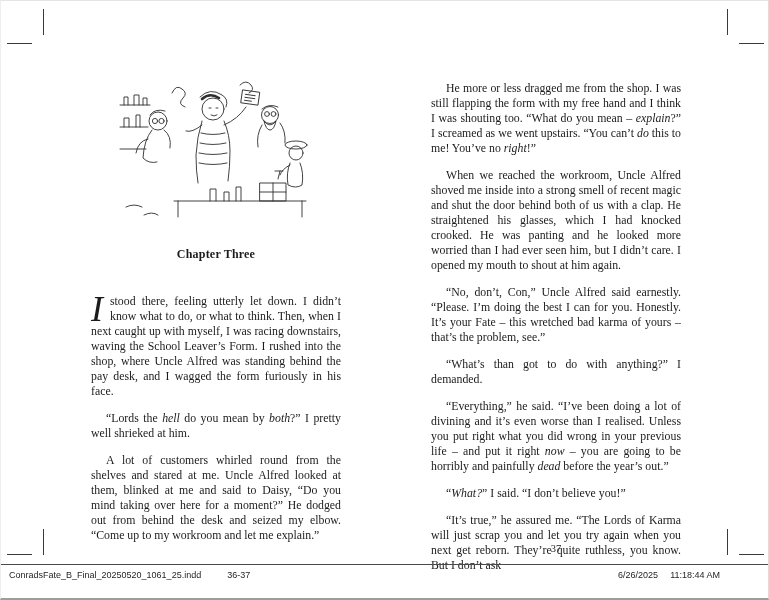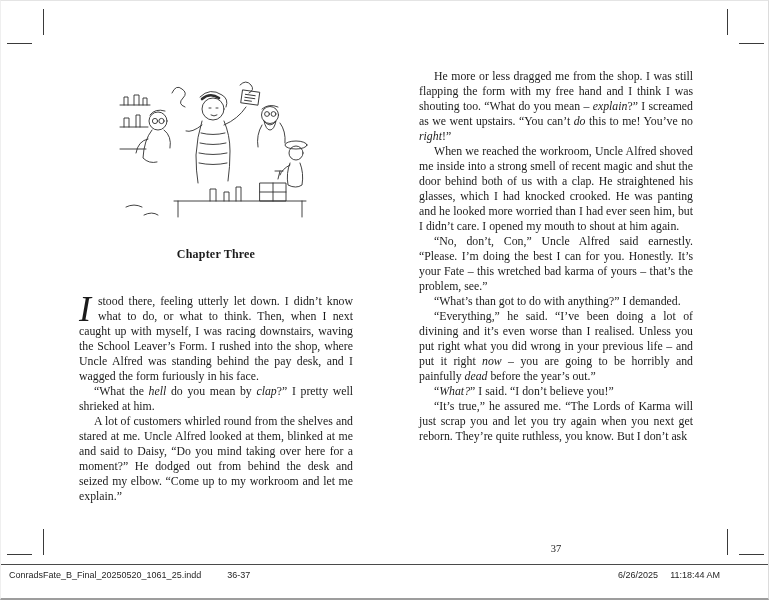--- a/index.html
+++ b/index.html
@@ -15,21 +15,21 @@
   .crop.h{height:1px;width:25px;}
   .page{position:absolute;top:40px;width:342px;height:517px;box-sizing:border-box;}
   .page.left{left:42px;padding:34px 32px 0 36px;}
   .page.right{left:384px;padding:28px 34px 0 34px;}
   .illustration{display:block;margin:0 auto;}
   .chapter-title{
     text-align:center;font-weight:bold;font-size:12px;
     margin:22px 0 32px 0;letter-spacing:.2px;
   }
   .body-text p{
-    margin:0;text-align:justify;font-size:11.8px;line-height:15px;
+    margin:12px;text-align:justify;font-size:11.8px;line-height:15px;
   }
   .body-text p.indent{text-indent:15px;}
   .dropcap{
     float:left;font-style:italic;font-size:36px;line-height:26px;
     margin:2px 7px 0 0;
   }
   .body-text em{font-style:italic;}
   .folio{
     position:absolute;bottom:4px;left:0;width:100%;text-align:center;
     font-size:10.5px;
@@ -109,21 +109,21 @@
         <path d="M146 117 h26 M159 108 v18"></path>
 
         <path d="M12 132 q8 -4 16 0 M30 140 q8 -4 14 0"></path>
       </g>
     </svg>
 
     <h2 class="chapter-title">Chapter Three</h2>
 
     <div class="body-text">
         <p><span class="dropcap">I</span><span>stood there, feeling utterly let down. I didn’t know what to do, or what to think. Then, when I next caught up with myself, I was racing downstairs, waving the School Leaver’s Form. I rushed into the shop, where Uncle Alfred was standing behind the pay desk, and I wagged the form furiously in his face.</span></p>
-        <p class="indent"><span>“What the </span><em>hell</em><span> do you mean by </span><em>clap</em><span>?” I pretty well shrieked at him.</span></p>
+        <p class="indent"><span>“Lords the </span><em>hell</em><span> do you mean by </span><em>both</em><span>?” I pretty well shrieked at him.</span></p>
         <p class="indent"><span>A lot of customers whirled round from the shelves and stared at me. Uncle Alfred looked at them, blinked at me and said to Daisy, “Do you mind taking over here for a moment?” He dodged out from behind the desk and seized my elbow. “Come up to my workroom and let me explain.”</span></p>
       </div>
 
   </div>
 
   <div class="page right">
     <div class="body-text">
         <p class="indent"><span>He more or less dragged me from the shop. I was still flapping the form with my free hand and I think I was shouting too. “What do you mean – </span><em>explain</em><span>?” I screamed as we went upstairs. “You can’t </span><em>do</em><span> this to me! You’ve no </span><em>right</em><span>!”</span></p>
         <p class="indent"><span>When we reached the workroom, Uncle Alfred shoved me inside into a strong smell of recent magic and shut the door behind both of us with a clap. He straightened his glasses, which I had knocked crooked. He was panting and he looked more worried than I had ever seen him, but I didn’t care. I opened my mouth to shout at him again.</span></p>
         <p class="indent"><span>“No, don’t, Con,” Uncle Alfred said earnestly. “Please. I’m doing the best I can for you. Honestly. It’s your Fate – this wretched bad karma of yours – that’s the problem, see.”</span></p>

